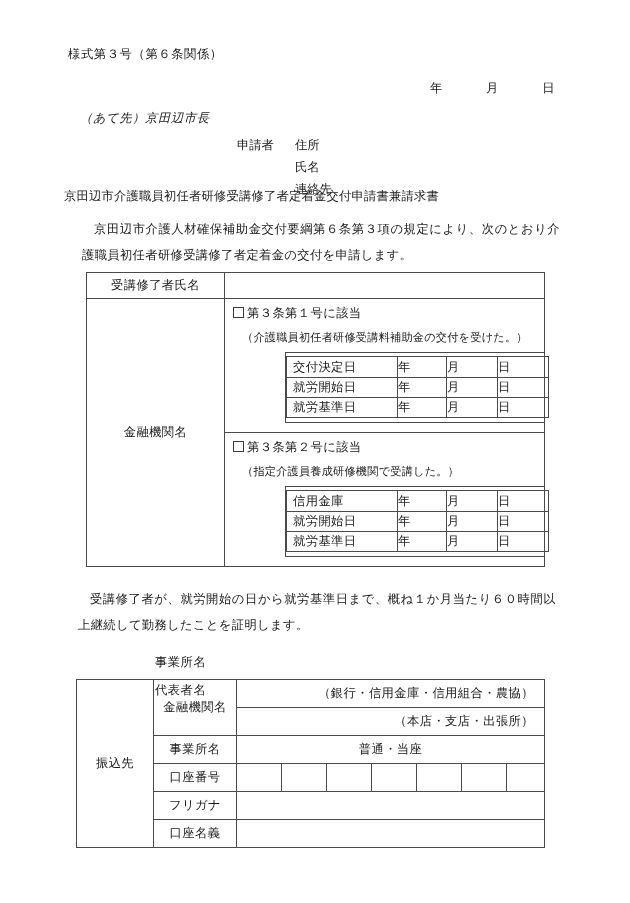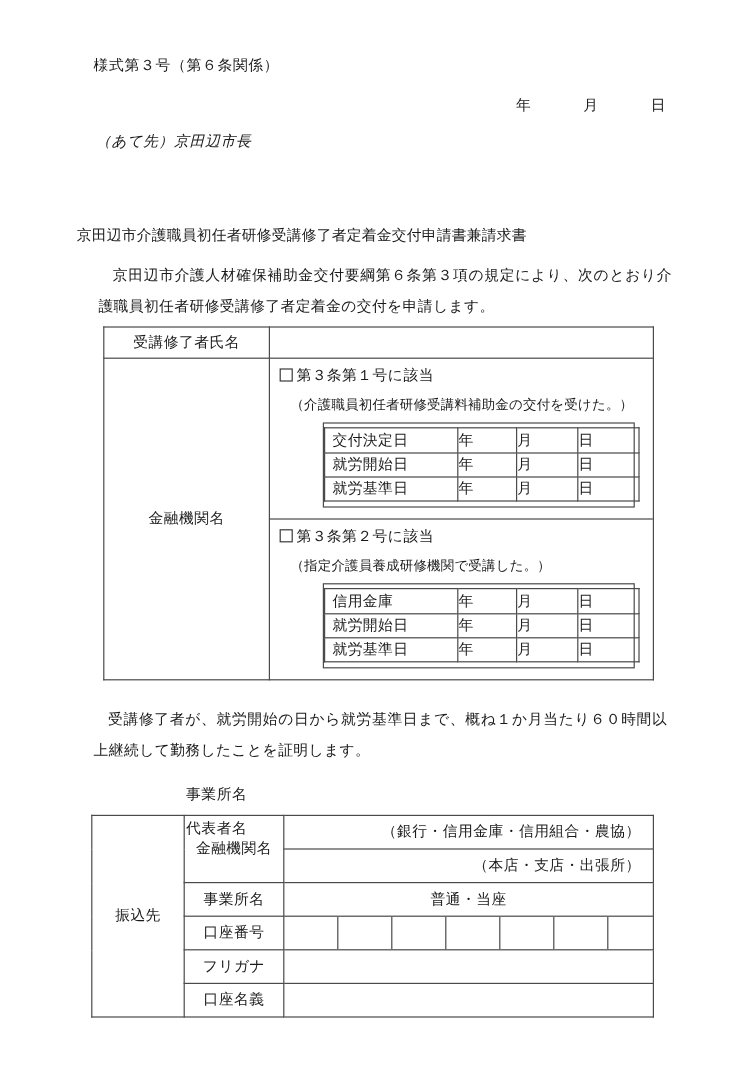--- a/index.html
+++ b/index.html
@@ -21,21 +21,21 @@
     position: relative;
     width: 630px;
     height: 903px;
     box-sizing: border-box;
     padding: 0;
   }
 
   
   .form-no {
     position: absolute;
-    left: 78px;
+    left: 68px;
     top: 46px;
     letter-spacing: 0.6px;
     white-space: nowrap;
   }
   .date-line {
     position: absolute;
     left: 430px;
     top: 80px;
     width: 125px;
     display: flex;
@@ -159,21 +159,21 @@
     font-size: 12.3px;
     letter-spacing: 0.4px;
   }
   .date-table tr:first-child td { padding-top: 1px; }
   .date-table .c-label { width: 104px; text-align: left; padding-left: 6px;}
   .date-table .c-y { width: 48px; text-align: left; }
   .date-table .c-m { width: 50px; text-align: left; }
   .date-table .c-d { width: 50px; text-align: left; }
   .date-wrap {
     border: 1px solid #4a4a4a;
-    margin: 7px 0 2px 36px;
+    margin: 7px 0 2px 52px;
     width: 258px;
     padding: 3px 0 4px 0;
   }
   .date-wrap .date-table {
     margin: 0;
     width: 100%;
   }
 
   
   .statement {
@@ -224,20 +224,34 @@
   <div class="form-no">様式第３号（第６条関係）</div>
 
   <div class="date-line">
     <span>年</span>
     <span>月</span>
     <span>日</span>
   </div>
 
   <div class="addressee">（あて先）京田辺市長</div>
 
+  <div class="applicant">
+    <div class="row">
+      <span class="kw">申請者</span>
+      <span>住所</span>
+    </div>
+    <div class="row">
+      <span class="kw"></span>
+      <span>氏名</span>
+    </div>
+    <div class="row">
+      <span class="kw"></span>
+      <span>連絡先</span>
+    </div>
+  </div>
 
   <div class="doc-title">京田辺市介護職員初任者研修受講修了者定着金交付申請書兼請求書</div>
 
   <div class="intro">京田辺市介護人材確保補助金交付要綱第６条第３項の規定により、次のとおり介護職員初任者研修受講修了者定着金の交付を申請します。</div>
 
   <table class="grid main-table">
     <tbody>
         <tr class="r-name">
       <td class="lbl-col lbl">受講修了者氏名</td>
       <td></td>

